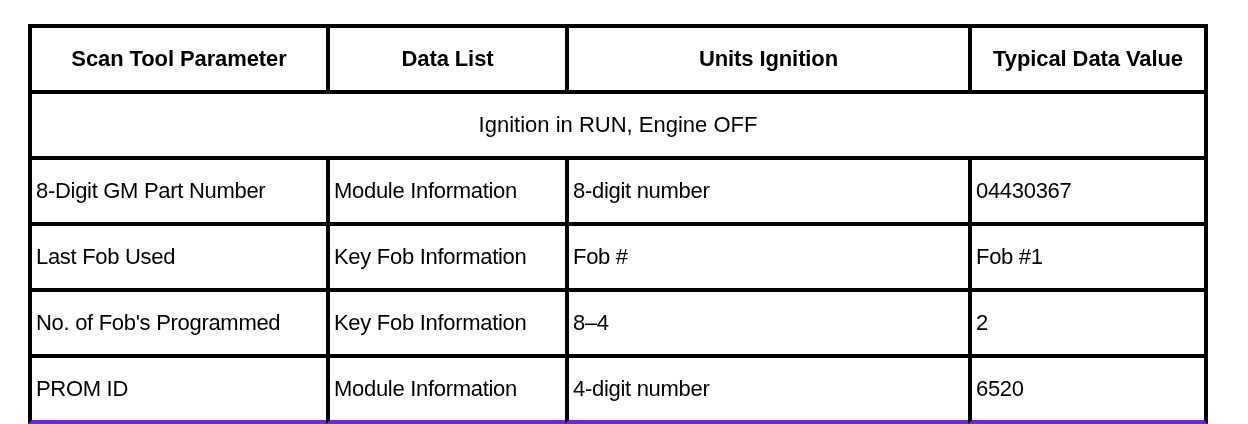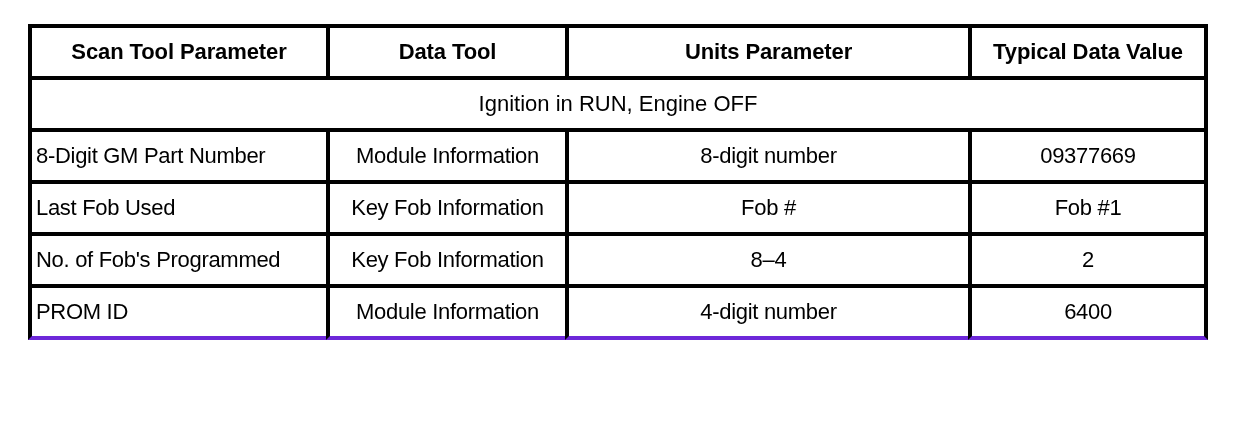--- a/index.html
+++ b/index.html
@@ -32,21 +32,21 @@
   table.scan-table col.c3 { width: 403px; }
   table.scan-table col.c4 { width: 240px; }
 
   table.scan-table td,
   table.scan-table th {
     border-left: 4px solid #000;
     border-top: 4px solid #000;
     border-right: 0;
     border-bottom: 0;
     height: 38px;
-    padding: 5px 4px;
+    padding: 12px 4px;
     font-size: 22px;
     line-height: 1.05;
     font-weight: normal;
     vertical-align: middle;
     white-space: nowrap;
     overflow: hidden;
     background: #ffffff;
   }
   table.scan-table td:last-child,
   table.scan-table th:last-child {
@@ -76,54 +76,53 @@
   td.col-param {
     text-align: left;
     padding-left: 6px;
     font-size: 22px;
     letter-spacing: -0.3px;
     margin-top: 43px;
   }
   td.col-list,
   td.col-units,
   td.col-value {
-    text-align: center;
     font-size: 22px;
     letter-spacing: -0.3px;
   }
 </style>
 </head>
 <body>
 
 <div id="scan-tool-table-wrap">
   <table class="scan-table">
     <colgroup>
       <col class="c1">
         <col class="c2">
         <col class="c3">
         <col class="c4">
     </colgroup>
     <thead>
       <tr class="header-row">
         <th>Scan Tool Parameter</th>
-        <th>Data Tool</th>
-        <th>Units Parameter</th>
+        <th>Data List</th>
+        <th>Units Ignition</th>
         <th>Typical Data Value</th>
       </tr>
     </thead>
     <tbody>
       <tr>
         <td class="section-cell" colspan="4">Ignition in RUN, Engine OFF</td>
       </tr>
 
       <tr>
         <td class="col-param">8-Digit GM Part Number</td>
         <td class="col-list">Module Information</td>
         <td class="col-units">8-digit number</td>
-        <td class="col-value">09377669</td>
+        <td class="col-value">04430367</td>
       </tr>
 
 
 
 
       <tr>
         <td class="col-param">Last Fob Used</td>
         <td class="col-list">Key Fob Information</td>
         <td class="col-units">Fob #</td>
         <td class="col-value">Fob #1</td>
@@ -133,17 +132,17 @@
         <td class="col-param">No. of Fob's Programmed</td>
         <td class="col-list">Key Fob Information</td>
         <td class="col-units">8–4</td>
         <td class="col-value">2</td>
       </tr>
 
       <tr>
         <td class="col-param">PROM ID</td>
         <td class="col-list">Module Information</td>
         <td class="col-units">4-digit number</td>
-        <td class="col-value">6400</td>
+        <td class="col-value">6520</td>
       </tr>
     </tbody>
   </table>
 </div>
 
 </body></html>

